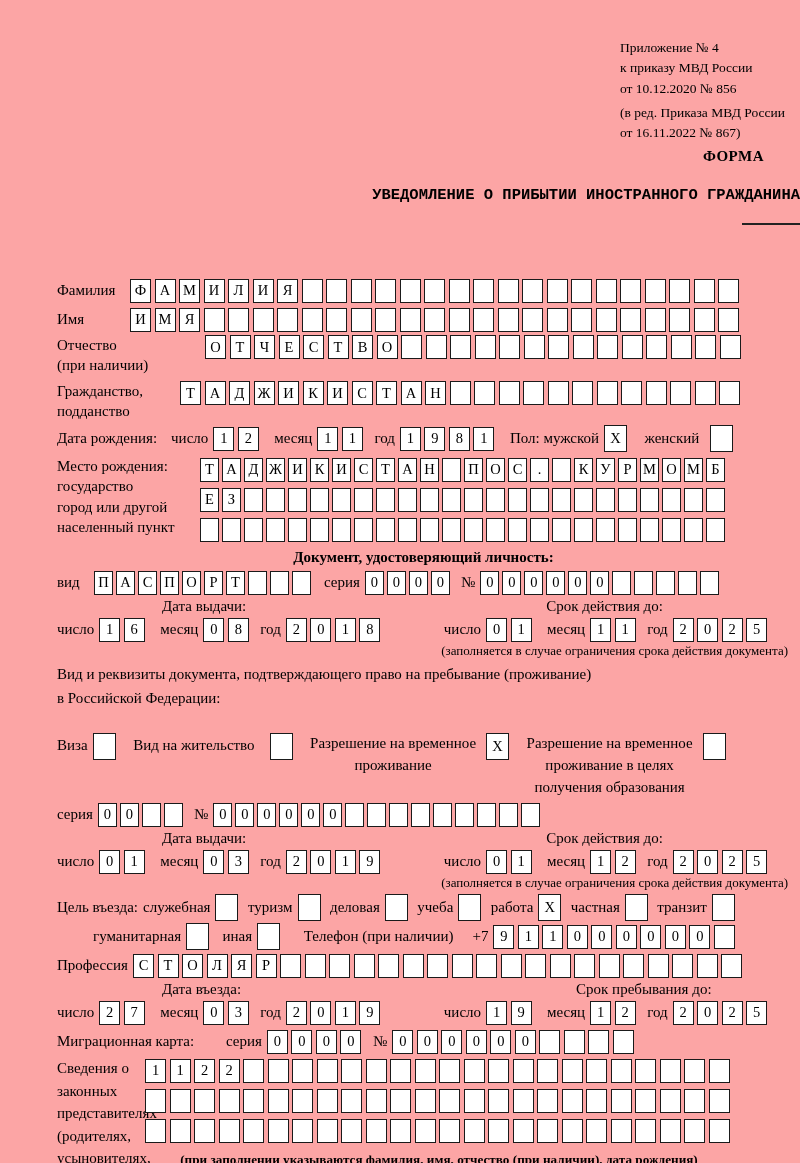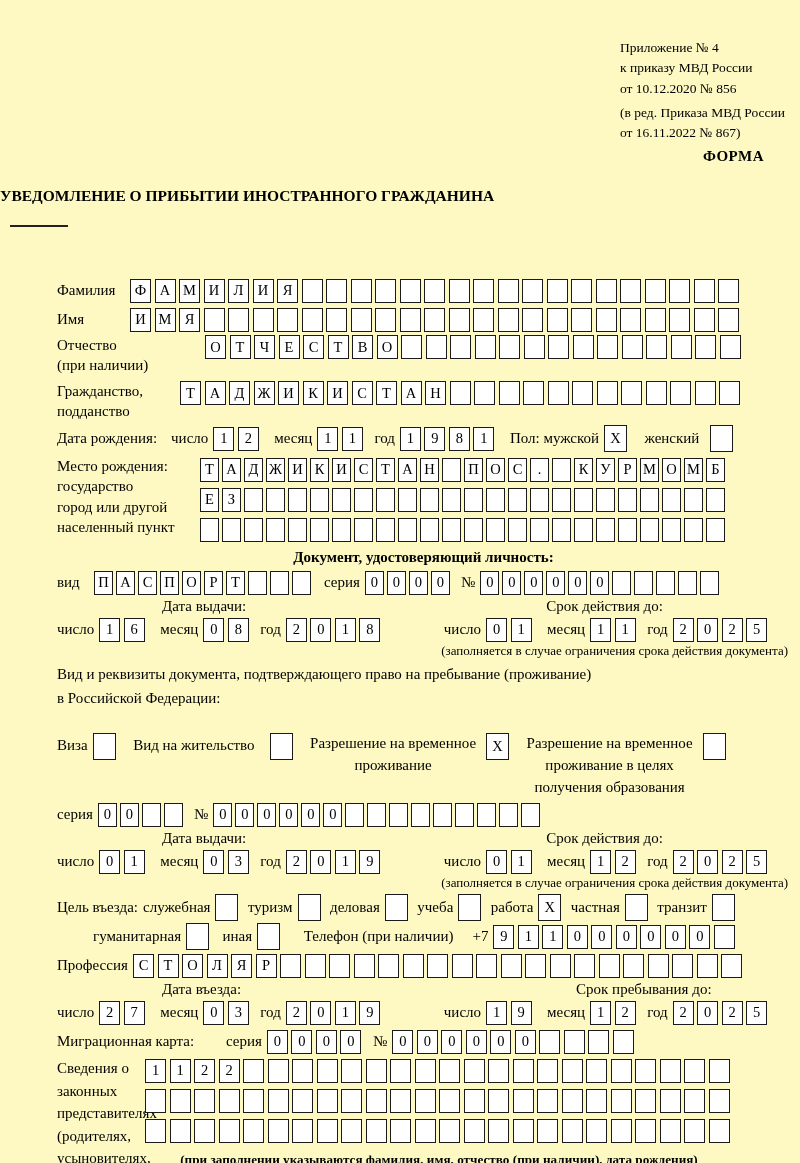--- a/index.html
+++ b/index.html
@@ -1,21 +1,21 @@
 <!DOCTYPE html>
 <html><head>
 <meta charset="utf-8">
 <style>
   html,body{margin:0;padding:0;background:#fff;}
-  .page{position:relative;width:800px;height:1163px;background:#fef9c3;overflow:hidden;
+  .page{position:relative;width:800px;height:1163px;background:#fca5a5;overflow:hidden;
         font-family:"Liberation Serif","DejaVu Serif",serif;color:#000;font-size:15px;}
   .annex{position:absolute;left:620px;top:38px;font-size:13.5px;line-height:1.5;}
   .annex .note{margin-top:4px;}
   .forma{position:absolute;right:36px;top:148px;font-weight:bold;font-size:15px;letter-spacing:.5px;}
-  .title{position:absolute;left:0;top:183px;width:100%;text-align:left;font-weight:bold;font-size:15.5px;line-height:1.65;}
+  .title{position:absolute;left:0;top:183px;width:100%;text-align:right;font-weight:bold;font-size:15.5px;line-height:1.65;font-family:Liberation Mono, monospace;}
   .title-underline{display:inline-block;width:58px;border-bottom:2px solid #222;height:14px;margin-left:10px;}
   .sect{position:absolute;left:0;top:248px;width:100%;text-align:center;font-weight:bold;font-size:14.8px;}
   .form{position:absolute;left:57px;top:277px;width:733px;}
   .frow{display:flex;align-items:center;margin-bottom:2px;min-height:27px;}
   .frow.top{align-items:flex-start;}
   .boxes{display:inline-flex;flex-wrap:nowrap;}
   .box{display:inline-flex;align-items:center;justify-content:center;width:19px;height:22px;
        border:1.5px solid #1a1a1a;margin-right:3.5px;font-size:14.5px;flex:0 0 auto;background:#fff;}
   .sm .box,[data-box-class="sm"] .box{width:17px;margin-right:3px;}
   .cb{width:21px !important;height:25px !important;}

